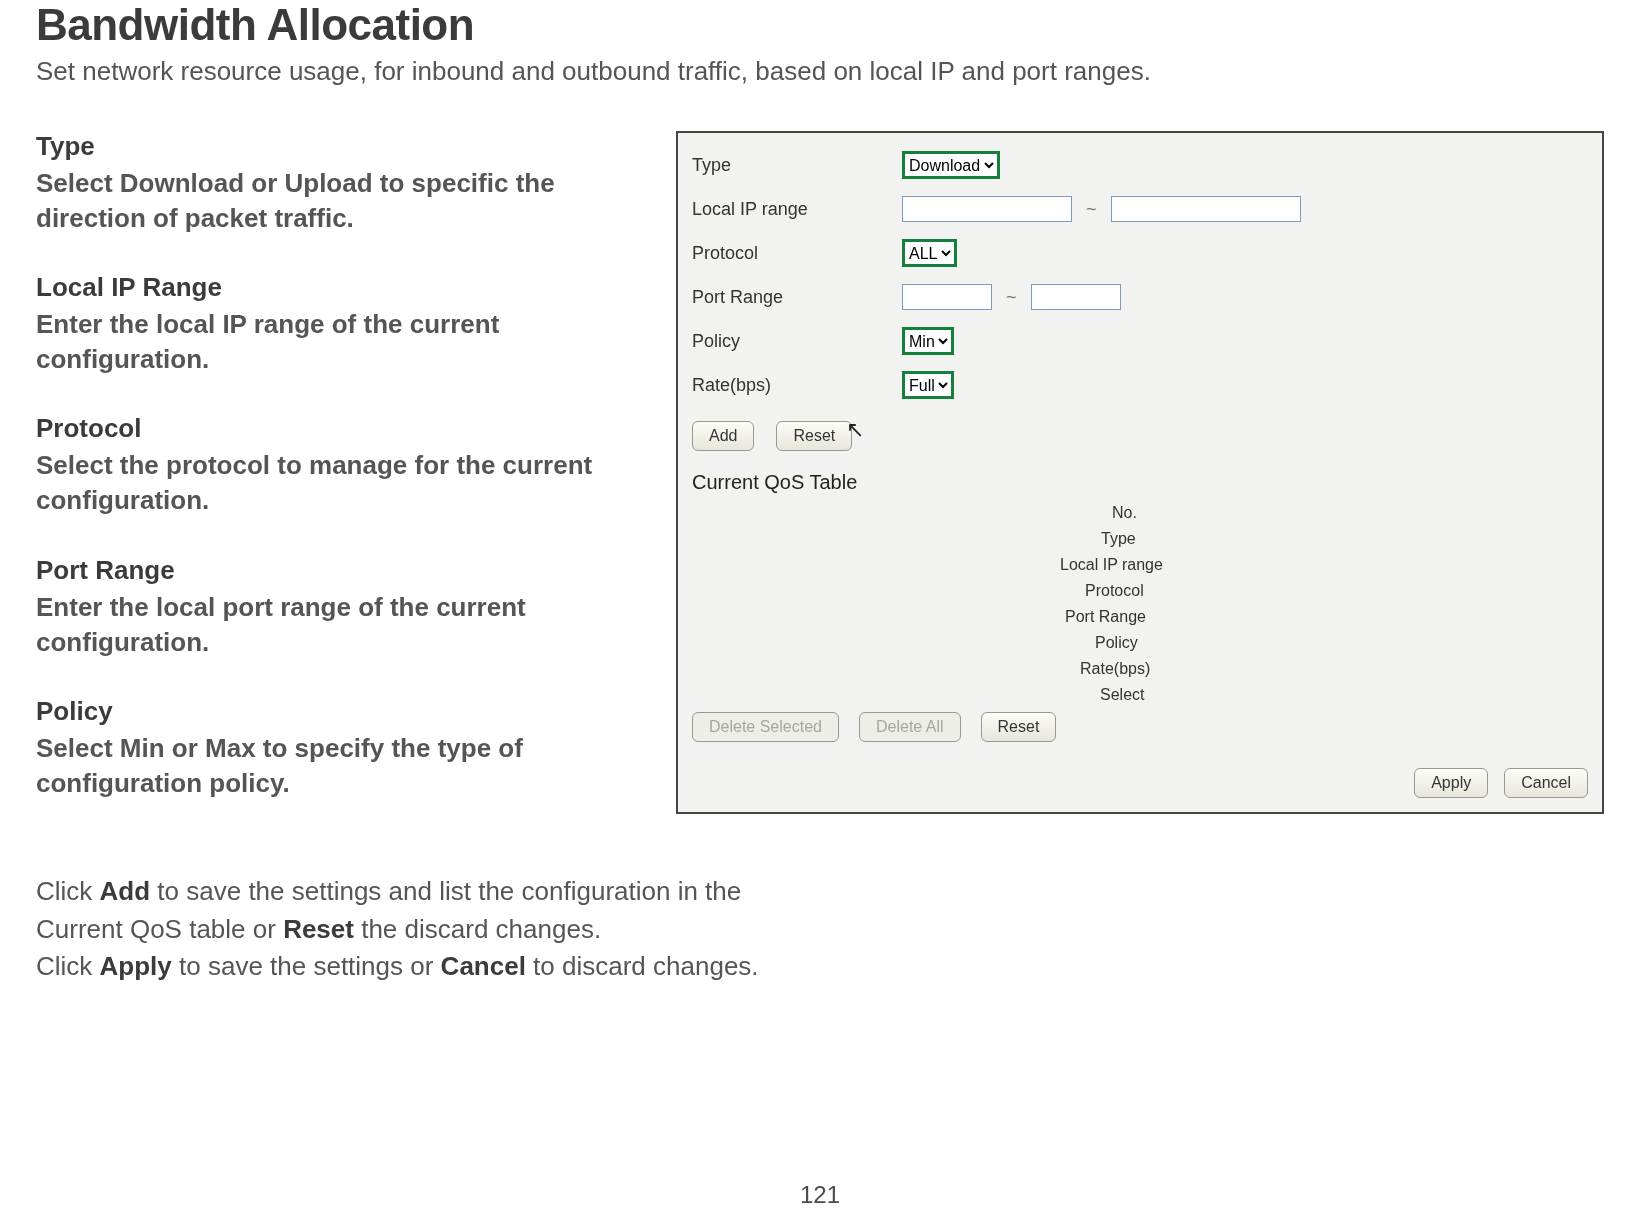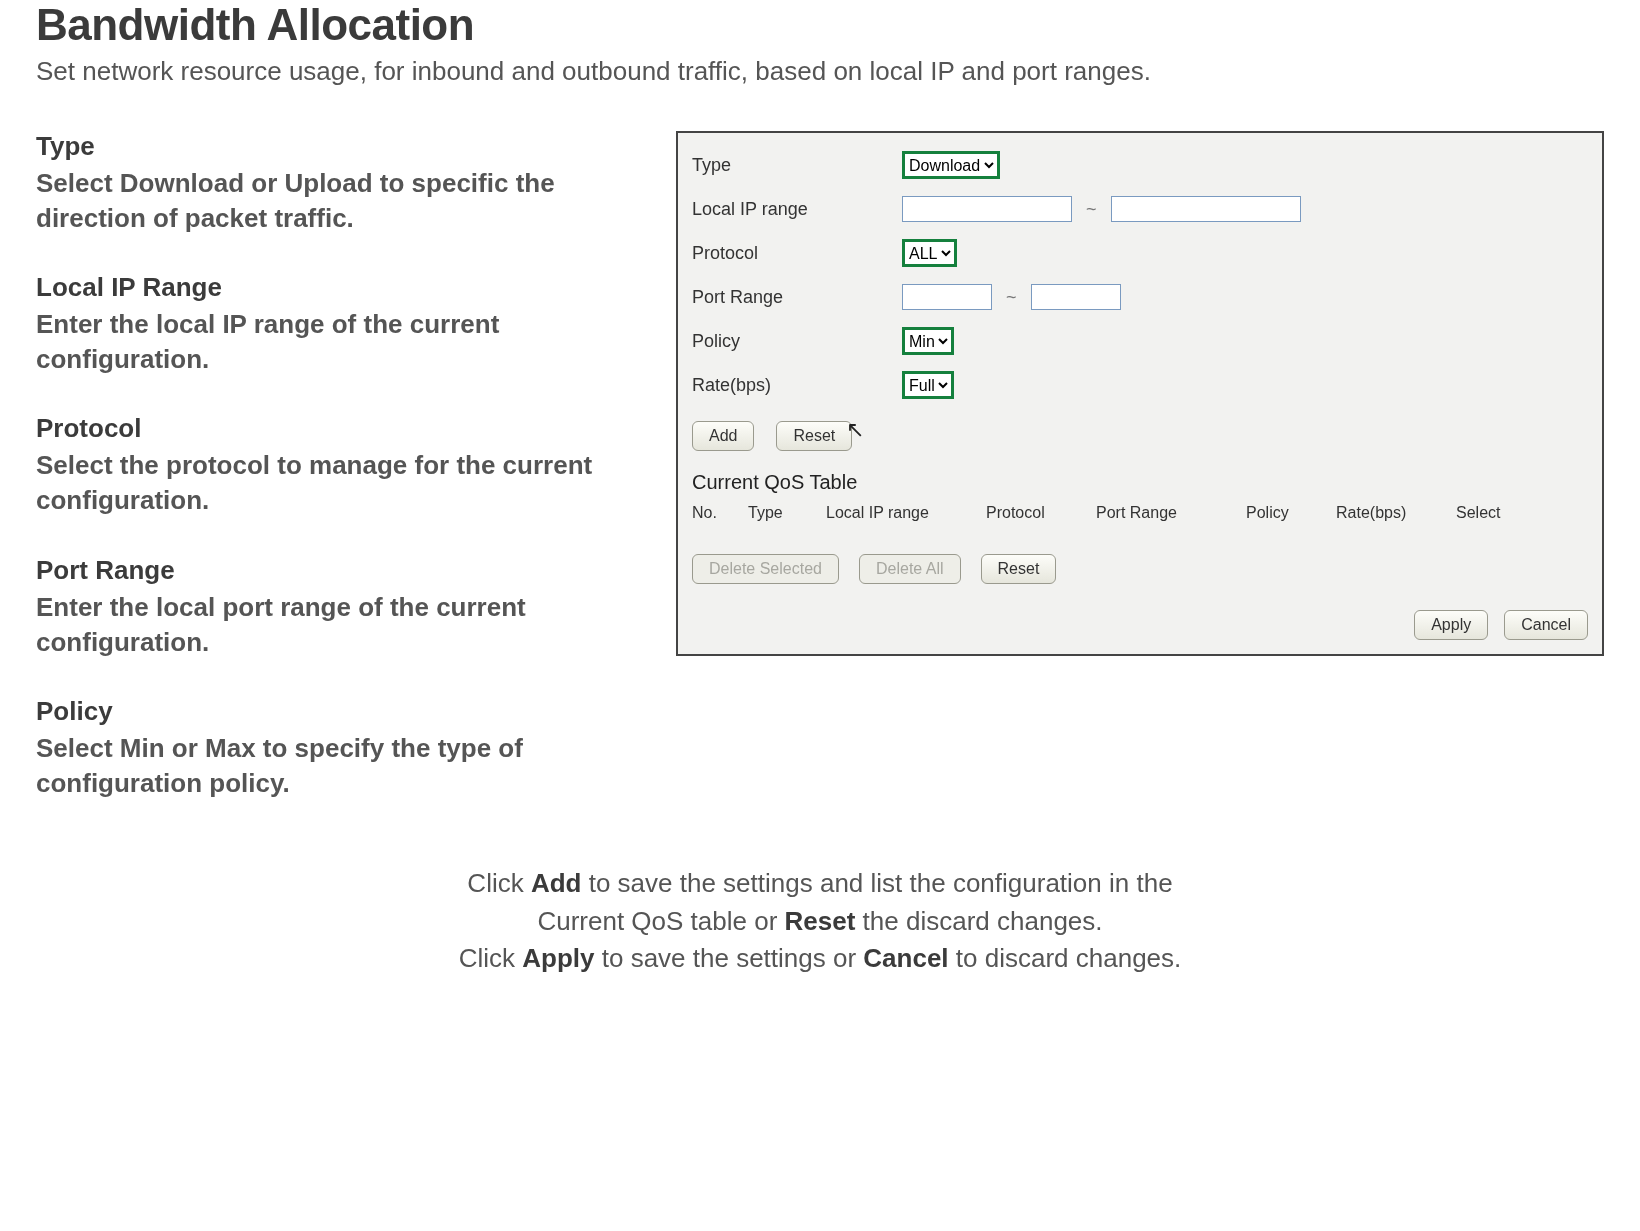--- a/index.html
+++ b/index.html
@@ -52,22 +52,21 @@
   .field-desc {
     font-size: 26px;
     color: #555;
     line-height: 1.35;
     font-weight: bold;
   }
   .below-text {
     font-size: 26px;
     color: #555;
     line-height: 1.45;
-    margin-top: 28px;
-    text-align: center;
+    margin-top: 36px;
   }
   .below-text .b { font-weight: 700; color:#3b3b3b; }
   .page-num {
     position: absolute;
     bottom: 22px;
     left: 0;
     right: 0;
     text-align: center;
     font-size: 24px;
     color: #4a4a4a;
@@ -143,34 +142,35 @@
     font-size: 20px;
     color: #222;
   }
   .qos-head {
     display: flex;
     gap: 0;
     font-size: 16px;
     color: #333;
     margin-top: 6px;
     align-items: center;
+    flex-direction: column;
   }
   .qos-head > div { padding: 4px 0; }
   .c-no    { width: 56px; }
   .c-type  { width: 78px; }
   .c-ip    { width: 160px; }
   .c-proto { width: 110px; }
   .c-port  { width: 150px; }
   .c-policy{ width: 90px; }
   .c-rate  { width: 120px; }
   .c-sel   { width: 80px; }
   .qos-actions {
     display:flex;
     gap: 20px;
-    margin-top: 28px;
+    margin-top: 4px;
   }
   .panel-footer {
     display:flex;
     justify-content:flex-end;
     gap: 16px;
     margin-top: 26px;
   }
   .rel { position: relative; }
 </style>
 </head>
@@ -282,13 +282,14 @@
       <span>Click </span><span class="b">Add</span><span> to save the settings and list the configuration in the</span>
     </div>
     <div>
       <span>Current QoS table or </span><span class="b">Reset</span><span> the discard changes.</span>
     </div>
     <div>
       <span>Click </span><span class="b">Apply</span><span> to save the settings or </span><span class="b">Cancel</span><span> to discard changes.</span>
     </div>
   </div>
 
+  <div class="page-num">121</div>
 </div>
 
 </body></html>

